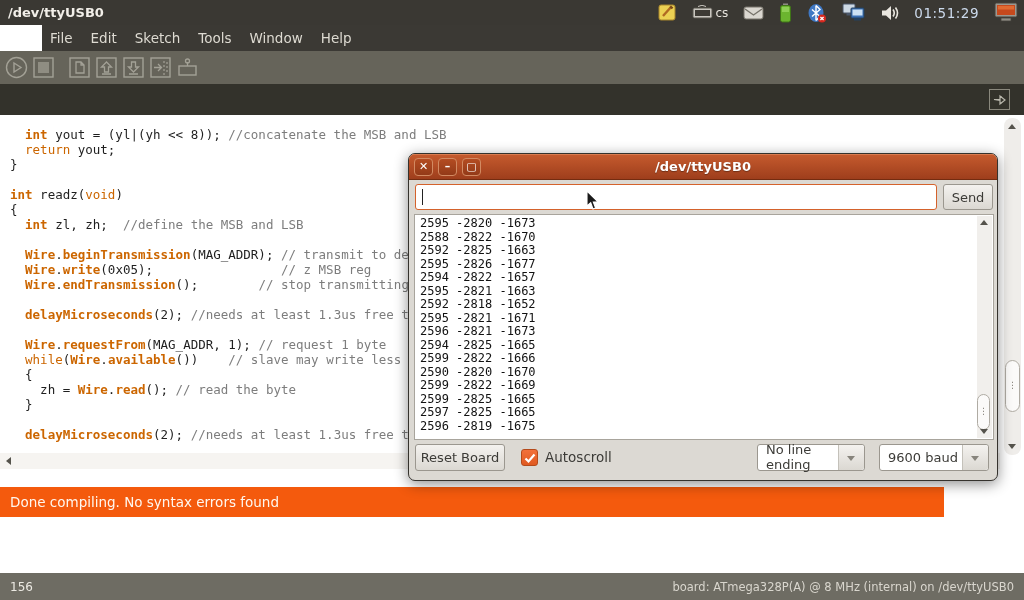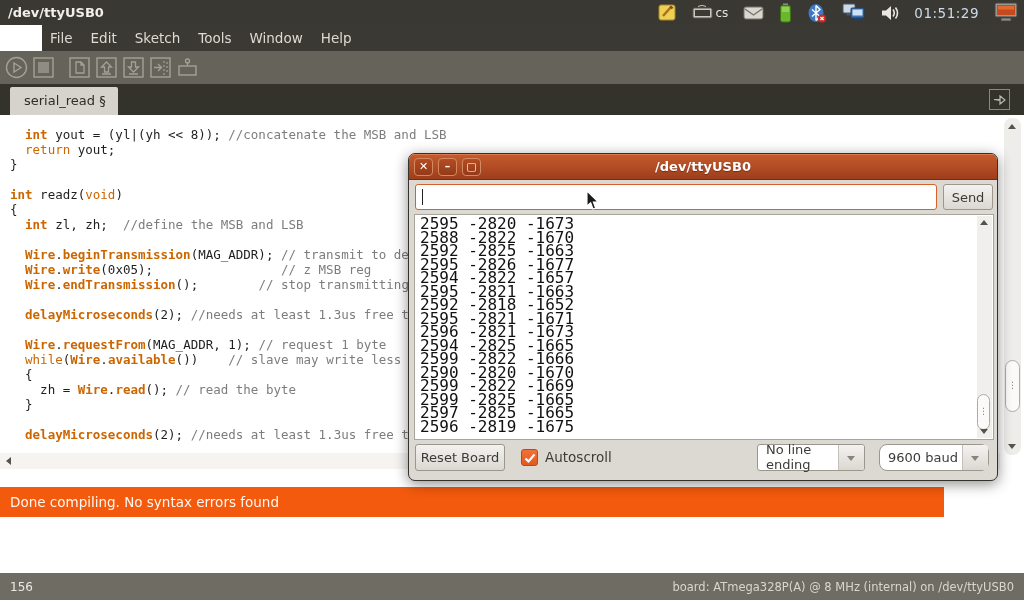--- a/index.html
+++ b/index.html
@@ -55,36 +55,36 @@
   .sw-titlebar { position:absolute; left:0; top:0; width:100%; height:26px; background:linear-gradient(#c65b2e,#9e3e1c); border-bottom:1px solid #742c10; display:flex; align-items:center; box-shadow:inset 0 1px 0 #d97b4e; }
   .sw-title { position:absolute; left:0; right:0; text-align:center; color:#fff; font-weight:bold; font-size:13px; text-shadow:0 1px 1px rgba(0,0,0,0.35); }
   .sw-btns { display:flex; gap:5px; margin-left:5px; z-index:2; }
   .sw-btn { width:19px; height:18px; border:1px solid #d28a62; border-radius:4px; background:linear-gradient(#b44c22,#933a18); color:#fff; font-size:11px; line-height:16px; text-align:center; padding:0; cursor:pointer; font-weight:bold; font-family:"DejaVu Sans", sans-serif; }
   .sw-input-row { position:absolute; left:6px; top:30px; width:578px; height:26px;padding-left:24px; }
   .sw-input { position:absolute; left:0; top:0; width:522px; height:26px; background:#fff; border:1px solid #d4622c; border-radius:3px; font-size:13px; padding:0 6px; outline:none; }
   .sw-caret { position:absolute; left:7px; top:5px; width:1px; height:16px; background:#222; }
   .gtk-btn { background:linear-gradient(#f4f2ef,#dbd8d2); border:1px solid #9b978f; border-radius:3px; color:#3c3b37; font-size:13px; cursor:pointer; font-family:"DejaVu Sans", sans-serif; }
   .sw-send { position:absolute; right:0; top:0; width:50px; height:26px; }
   .sw-output { position:absolute; left:5px; top:60px; width:580px; height:226px; background:#fff; border:1px solid #a8a49c; overflow:hidden; }
-  .serial-rows { position:absolute; left:5px; top:2px; font-family:"DejaVu Sans Mono", monospace; font-size:16px; line-height:13.5px; color:#111; white-space:pre; }
+  .serial-rows { position:absolute; left:5px; top:2px; font-family:"DejaVu Sans Mono", monospace; font-size:12px; line-height:13.5px; color:#111; white-space:pre; }
   .sw-vscroll { position:absolute; right:1px; top:1px; width:15px; height:222px; background:#f1efec; }
   .sw-vthumb { position:absolute; left:0px; top:178px; width:13px; height:36px; background:#fbfaf9; border:1px solid #afaba3; border-radius:7px; }
   .sw-vscroll .arr-up { left:3px; top:4px; }
   .sw-vscroll .arr-down { left:3px; bottom:4px; }
   .sw-controls { position:absolute; left:0; bottom:0; width:100%; height:40px; display:flex; align-items:center; padding:0 8px 6px 6px; }
   .sw-reset { width:90px; height:27px; }
   .sw-check { width:17px; height:17px; margin-left:16px; background:linear-gradient(#f2703a,#e05a20); border:1px solid #b54a1a; border-radius:3px; position:relative; cursor:pointer; }
   .sw-check svg { position:absolute; left:2px; top:3px; }
   .sw-checklabel { margin-left:7px; font-size:13.5px; color:#3c3b37; }
   .combo { height:27px; background:#fff; border:1px solid #9b978f; border-radius:3px; display:flex; align-items:center; cursor:pointer; }
   .combo-text { flex:1; font-size:13px; color:#3c3b37; padding-left:8px; }
   .combo-arrow { width:26px; height:100%; border-left:1px solid #c4c1ba; background:linear-gradient(#f4f2ef,#dbd8d2); position:relative; border-radius:0 3px 3px 0; }
   .combo-arrow::after { content:""; position:absolute; left:8px; top:11px; border-left:4.5px solid transparent; border-right:4.5px solid transparent; border-top:5px solid #87847c; }
   .combo-lineending { width:108px; margin-left:auto; }
-  .combo-baud { width:110px; margin-left:14px;border-radius:8px; }
+  .combo-baud { width:110px; margin-left:14px; }
 
   
   .status-bar { position:absolute; left:0; top:487px; width:944px; height:30px; background:#f45a0d; color:#fff7ef; font-size:13.5px; display:flex; align-items:center; padding-left:10px; }
   .console { position:absolute; left:0; top:517px; width:1024px; height:56px; background:#000; color:#e8e8e8; font-family:"DejaVu Sans Mono", monospace; font-size:12.5px; padding:33px 0 0 10px; }
   .footer { position:absolute; left:0; top:573px; width:1024px; height:27px; background:#6e6c63; display:flex; align-items:center; justify-content:space-between; padding:0 10px; }
   .footer-line { color:#eceae3; font-size:12px; }
   .footer-board { color:#d9d6ce; font-size:11.5px; }
 
   
   .cursor { position:absolute; left:586px; top:190px; z-index:50; pointer-events:none; }
@@ -211,21 +211,20 @@
     <button class="tb-btn">
         <svg width="23" height="23" viewBox="0 0 23 23">
           <rect x="3" y="10" width="17" height="9" fill="none" stroke="#a3a196" stroke-width="1.4"></rect>
           <path d="M11.5 10 v-4" stroke="#a3a196" stroke-width="1.3"></path>
           <circle cx="11.5" cy="5" r="2" fill="none" stroke="#a3a196" stroke-width="1.3"></circle>
         </svg>
       </button>
   </div>
 
   <div class="tab-bar">
-    <div class="tab">serial_read §</div>
     <button class="tab-menu-btn"><svg width="19" height="19" viewBox="0 0 19 19">
           <path d="M4 9.5 h6 v-3.5 l5 4 -5 4 v-3.5 z" fill="none" stroke="#b9b7ac" stroke-width="1.2"></path>
           <path d="M11 6 v1.5 M11 12 v1.5" stroke="#b9b7ac" stroke-width="1"></path>
         </svg></button>
   </div>
 
   <div class="editor">
     <div class="code"><div class="code-line"><span class="tok-p">  </span><span class="tok-k">int</span><span class="tok-p"> yout = (yl|(yh &lt;&lt; 8)); </span><span class="tok-c">//concatenate the MSB and LSB</span></div><div class="code-line"><span class="tok-p">  </span><span class="tok-r">return</span><span class="tok-p"> yout;</span></div><div class="code-line"><span class="tok-p">}</span></div><div class="code-line">&nbsp;</div><div class="code-line"><span class="tok-k">int</span><span class="tok-p"> readz(</span><span class="tok-r">void</span><span class="tok-p">)</span></div><div class="code-line"><span class="tok-p">{</span></div><div class="code-line"><span class="tok-p">  </span><span class="tok-k">int</span><span class="tok-p"> zl, zh;  </span><span class="tok-c">//define the MSB and LSB</span></div><div class="code-line">&nbsp;</div><div class="code-line"><span class="tok-p">  </span><span class="tok-f">Wire</span><span class="tok-p">.</span><span class="tok-f">beginTransmission</span><span class="tok-p">(MAG_ADDR); </span><span class="tok-c">// transmit to device</span></div><div class="code-line"><span class="tok-p">  </span><span class="tok-f">Wire</span><span class="tok-p">.</span><span class="tok-f">write</span><span class="tok-p">(0x05);                 </span><span class="tok-c">// z MSB reg</span></div><div class="code-line"><span class="tok-p">  </span><span class="tok-f">Wire</span><span class="tok-p">.</span><span class="tok-f">endTransmission</span><span class="tok-p">();        </span><span class="tok-c">// stop transmitting</span></div><div class="code-line">&nbsp;</div><div class="code-line"><span class="tok-p">  </span><span class="tok-f">delayMicroseconds</span><span class="tok-p">(2); </span><span class="tok-c">//needs at least 1.3us free time</span></div><div class="code-line">&nbsp;</div><div class="code-line"><span class="tok-p">  </span><span class="tok-f">Wire</span><span class="tok-p">.</span><span class="tok-f">requestFrom</span><span class="tok-p">(MAG_ADDR, 1); </span><span class="tok-c">// request 1 byte</span></div><div class="code-line"><span class="tok-p">  </span><span class="tok-r">while</span><span class="tok-p">(</span><span class="tok-f">Wire</span><span class="tok-p">.</span><span class="tok-f">available</span><span class="tok-p">())    </span><span class="tok-c">// slave may write less than</span></div><div class="code-line"><span class="tok-p">  {</span></div><div class="code-line"><span class="tok-p">    zh = </span><span class="tok-f">Wire</span><span class="tok-p">.</span><span class="tok-f">read</span><span class="tok-p">(); </span><span class="tok-c">// read the byte</span></div><div class="code-line"><span class="tok-p">  }</span></div><div class="code-line">&nbsp;</div><div class="code-line"><span class="tok-p">  </span><span class="tok-f">delayMicroseconds</span><span class="tok-p">(2); </span><span class="tok-c">//needs at least 1.3us free time</span></div></div>
     <div class="ed-hscroll">
         <span class="arr-left"></span>

